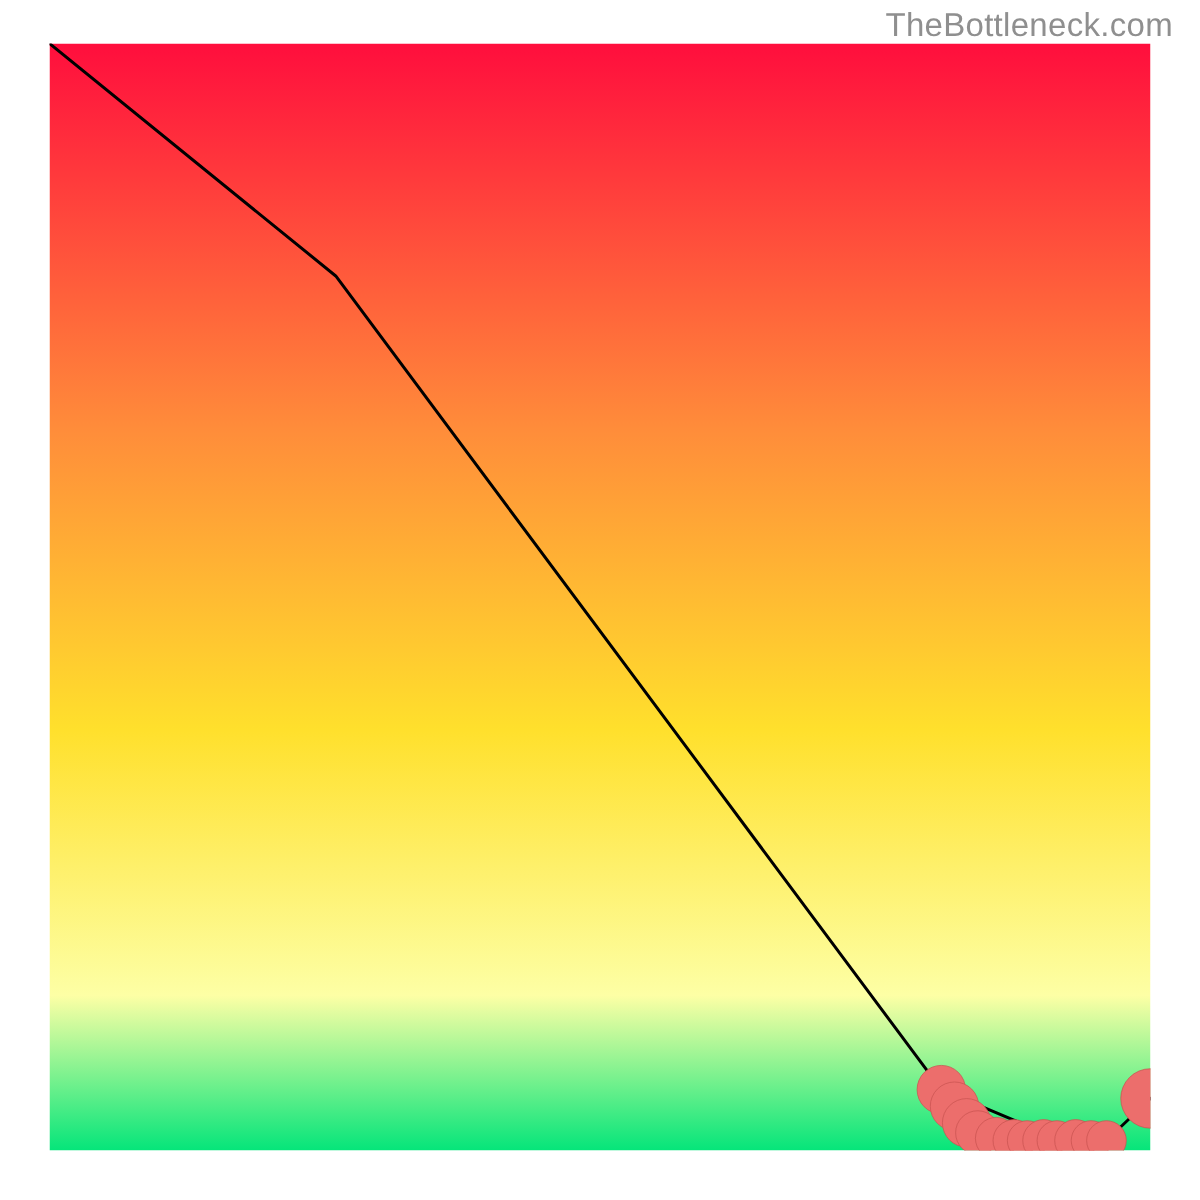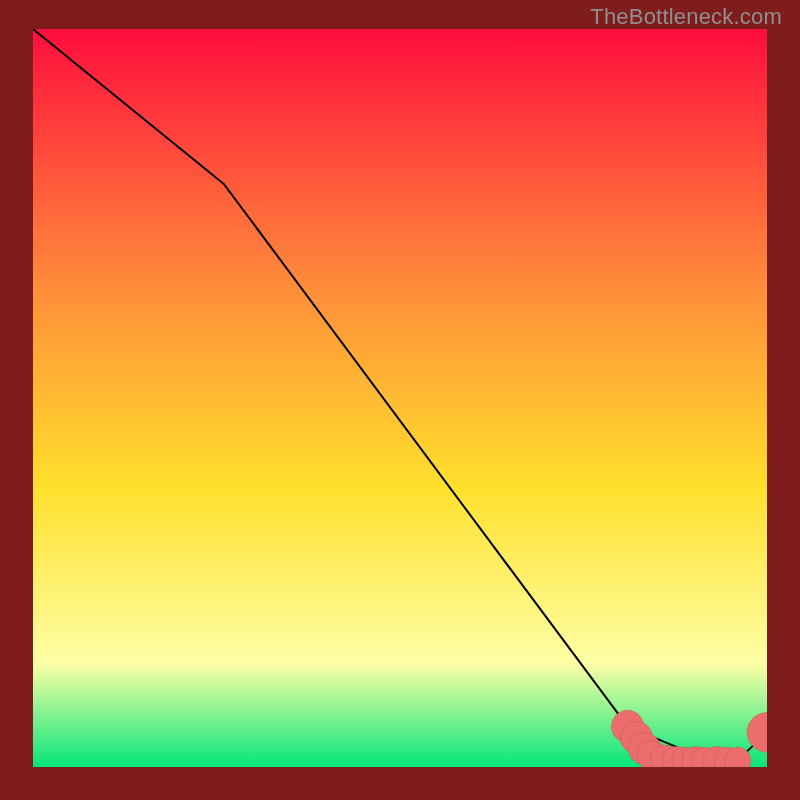--- a/index.html
+++ b/index.html
@@ -8,21 +8,21 @@
     width: 800px;
     height: 800px;
     background: #000000;
     font-family: Arial, Helvetica, sans-serif;
     overflow: hidden;
   }
   .frame {
     position: relative;
     width: 800px;
     height: 800px;
-    background: #7f1d1d;
+    background: #ffffff;
   }
   .watermark {
     position: absolute;
     top: 4px;
     right: 18px;
     color: #8f8f8f;
     font-size: 22px;
     font-weight: 400;
     letter-spacing: 0.2px;
     user-select: none;

